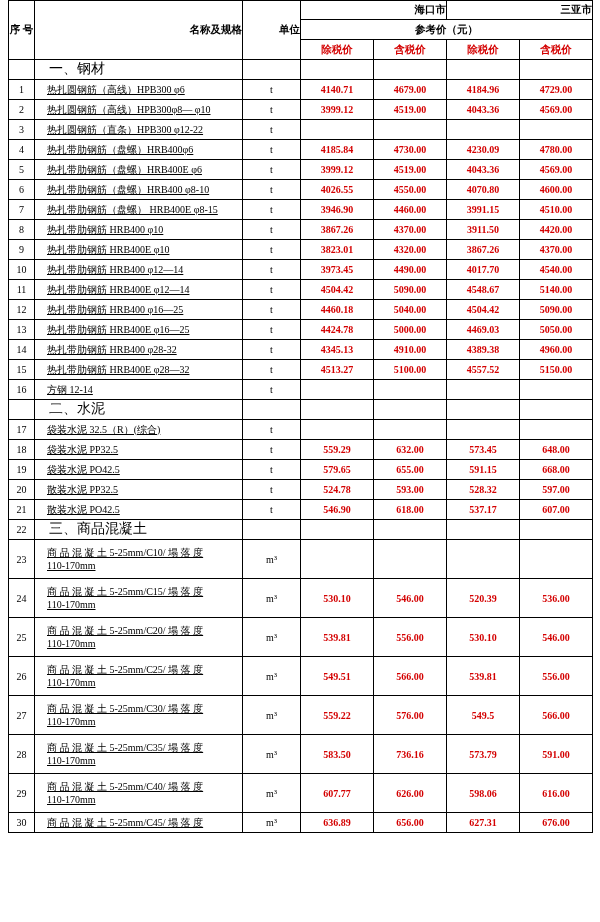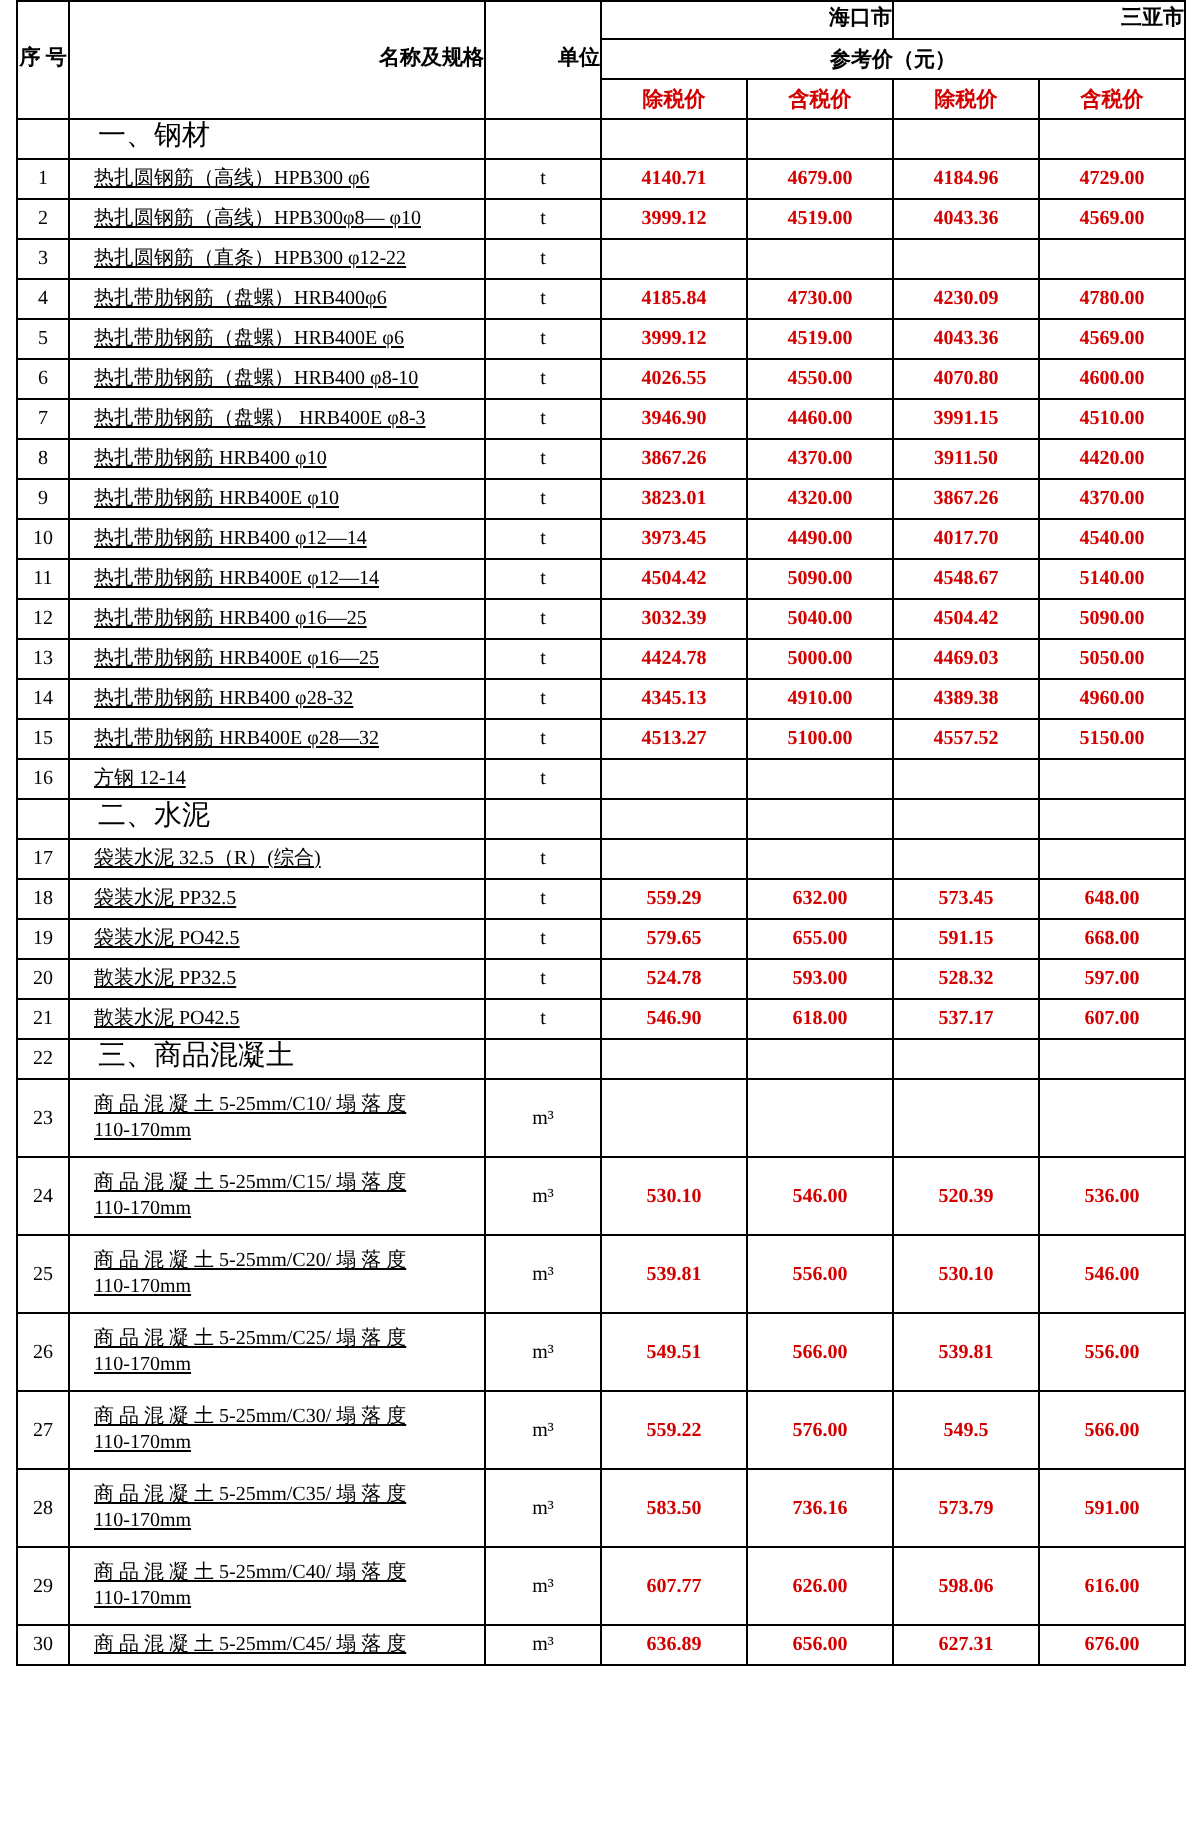--- a/index.html
+++ b/index.html
@@ -206,21 +206,21 @@
           <td class="seq">6</td>
           <td class="name indent">热扎带肋钢筋（盘螺）HRB400 φ8-10</td>
           <td class="unit">t</td>
           <td class="price">4026.55</td>
           <td class="price">4550.00</td>
           <td class="price">4070.80</td>
           <td class="price">4600.00</td>
         </tr>
         <tr class="onerow">
           <td class="seq">7</td>
-          <td class="name indent">热扎带肋钢筋（盘螺） HRB400E φ8-3</td>
+          <td class="name indent">热扎带肋钢筋（盘螺） HRB400E φ8-15</td>
           <td class="unit">t</td>
           <td class="price">3946.90</td>
           <td class="price">4460.00</td>
           <td class="price">3991.15</td>
           <td class="price">4510.00</td>
         </tr>
         <tr class="onerow">
           <td class="seq">8</td>
           <td class="name indent">热扎带肋钢筋 HRB400   φ10</td>
           <td class="unit">t</td>
@@ -253,21 +253,21 @@
           <td class="unit">t</td>
           <td class="price">4504.42</td>
           <td class="price">5090.00</td>
           <td class="price">4548.67</td>
           <td class="price">5140.00</td>
         </tr>
         <tr class="onerow">
           <td class="seq">12</td>
           <td class="name indent">热扎带肋钢筋 HRB400     φ16—25</td>
           <td class="unit">t</td>
-          <td class="price">3032.39</td>
+          <td class="price">4460.18</td>
           <td class="price">5040.00</td>
           <td class="price">4504.42</td>
           <td class="price">5090.00</td>
         </tr>
         <tr class="onerow">
           <td class="seq">13</td>
           <td class="name indent">热扎带肋钢筋 HRB400E   φ16—25</td>
           <td class="unit">t</td>
           <td class="price">4424.78</td>
           <td class="price">5000.00</td>

